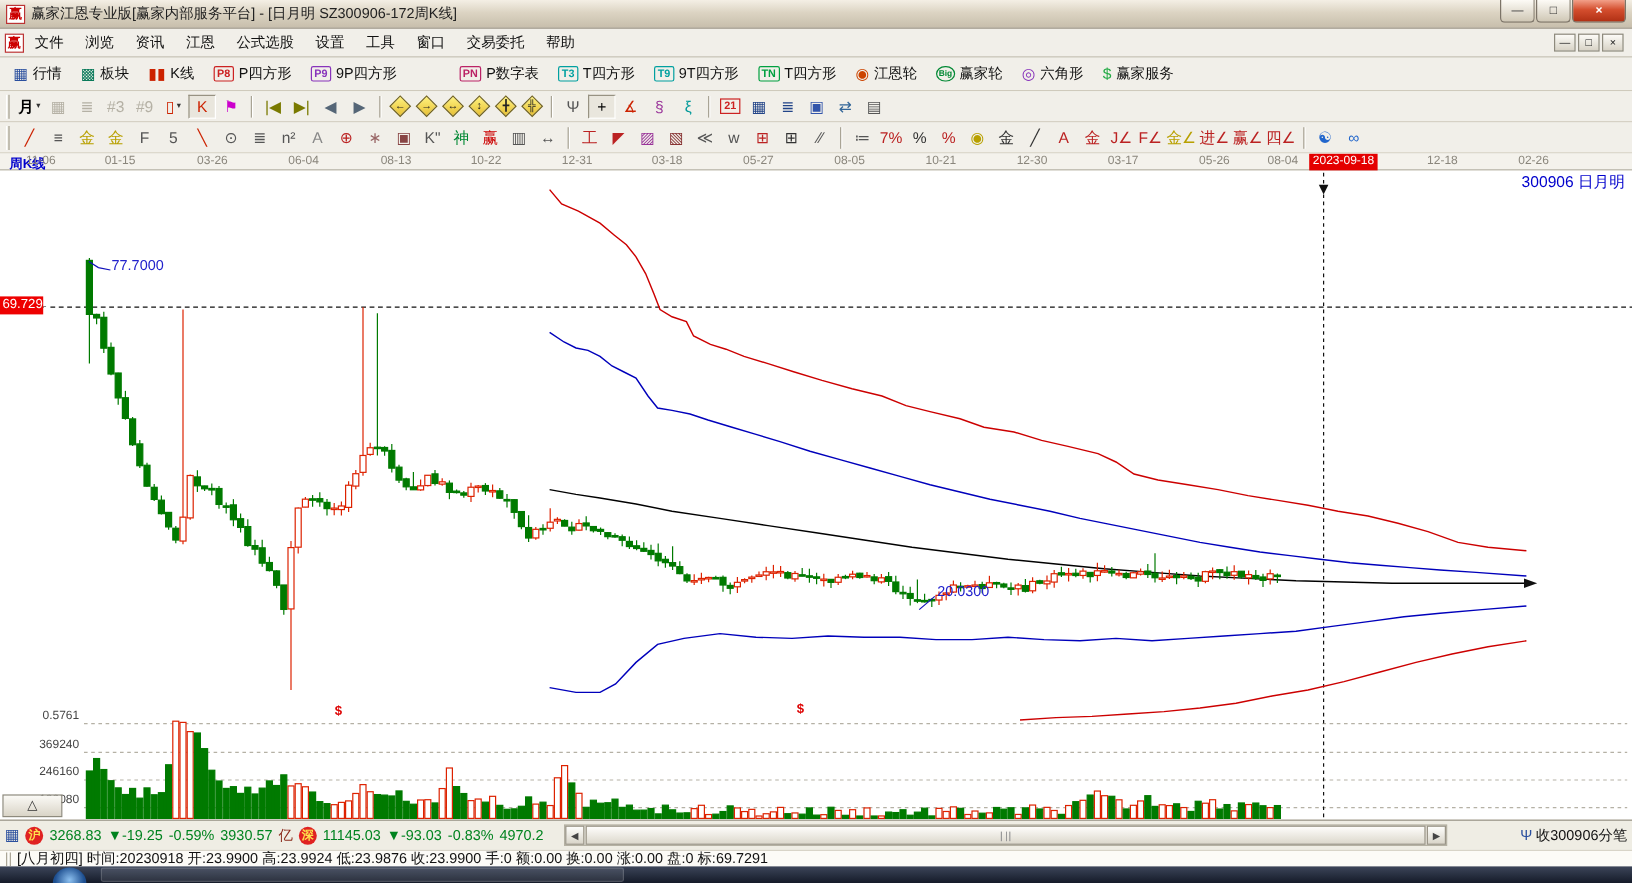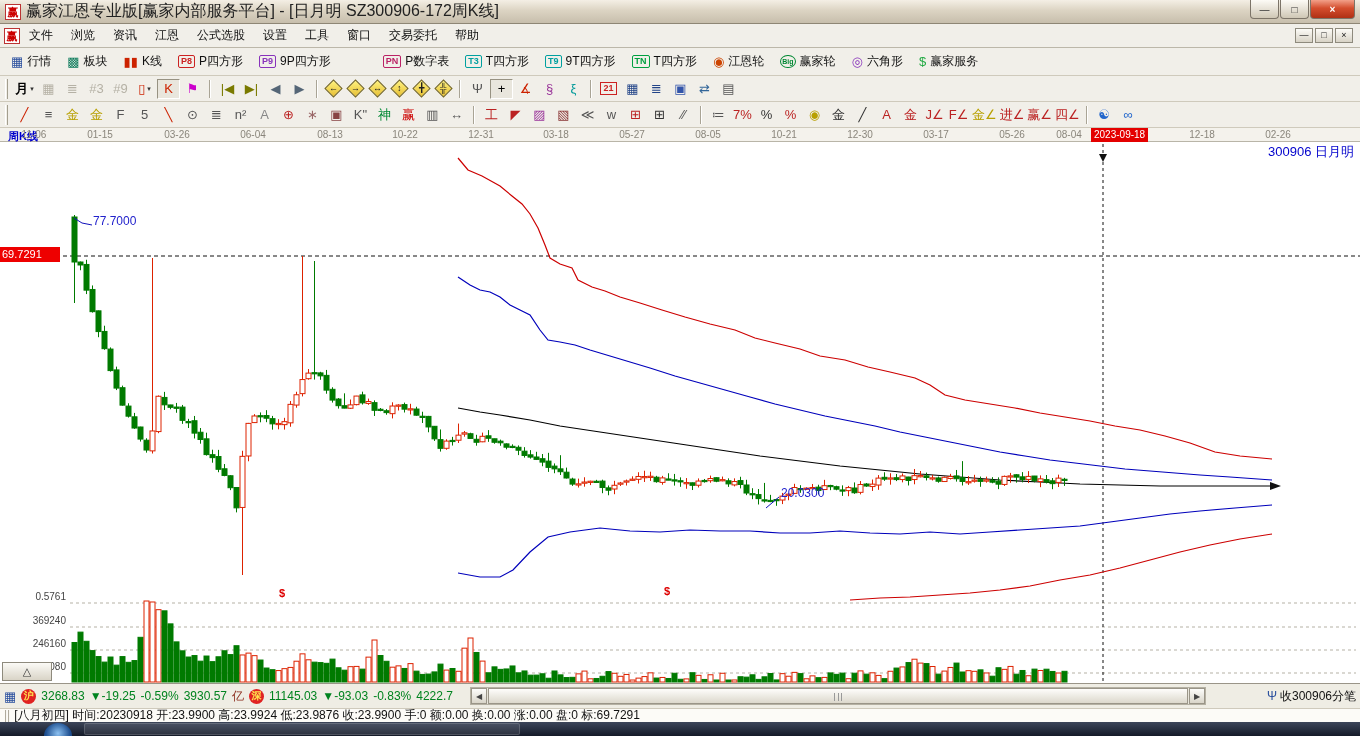--- a/index.html
+++ b/index.html
@@ -3,21 +3,21 @@
 <meta charset="utf-8">
 <style>
   *{margin:0;padding:0;box-sizing:border-box;}
   html,body{width:1360px;height:736px;overflow:hidden;}
   body{font-family:"Liberation Sans","DejaVu Sans",sans-serif;background:#d4d0c8;font-size:12px;-webkit-font-smoothing:antialiased;}
   #app{width:1360px;height:736px;display:flex;flex-direction:column;background:#f1efe9;}
 
   
   .titlebar{height:24px;background:linear-gradient(#f4efe5,#dcd4c3 45%,#c7beac);border-bottom:1px solid #8e8675;display:flex;align-items:center;padding:0 5px;gap:5px;}
   .app-ico{width:16px;height:16px;background:#fff;border:1px solid #b33;color:#c00;font-weight:bold;font-size:11px;line-height:14px;text-align:center;}
-  .title-text{font-size:16px;color:#222;}
+  .title-text{font-size:12px;color:#222;}
   .win-btns{margin-left:auto;display:flex;margin-top:-4px;}
   .win-btn{width:29px;height:19px;border:1px solid #7c7468;border-top:none;border-radius:0 0 4px 4px;background:linear-gradient(#fdfbf6,#cfc7b5);display:flex;align-items:center;justify-content:center;font-size:10px;color:#333;margin-left:1px;}
   .win-btn.close{width:45px;background:linear-gradient(#f2a089,#d44e2e 45%,#b03014);color:#fff;font-weight:bold;}
 
   
   .menubar{height:24px;background:#f1efe9;border-bottom:1px solid #bcb7a9;display:flex;align-items:center;padding:0 4px;}
   .menu-item{padding:3px 9px;color:#111;}
   .mdi-btns{margin-left:auto;display:flex;gap:2px;padding-right:3px;}
   .mdi-btn{width:18px;height:15px;background:linear-gradient(#fcfbf7,#d8d3c6);border:1px solid #8e8a7d;font-size:9px;line-height:13px;text-align:center;color:#222;}
 
@@ -43,21 +43,21 @@
   
   #chart-wrap{position:relative;height:555px;background:#fff;overflow:hidden;}
   #chart-svg{position:absolute;left:0;top:0;}
   .date-row{position:absolute;top:0;left:0;right:0;height:14px;background:#f4f2ec;border-bottom:1px solid #b9b5a8;font-size:10px;color:#8a867c;z-index:3;}
   .date-tick{position:absolute;top:1px;transform:translateX(-50%);}
   .period-label{position:absolute;left:8px;top:1px;color:#0000cc;font-size:11px;font-weight:bold;}
   .hl-date{position:absolute;top:0;height:14px;line-height:14px;background:#e40000;color:#fff;font-size:10px;padding:0 3px;}
   .ind-row{position:absolute;left:68px;top:15px;z-index:2;font-size:12px;}
   .ind-row span{margin-right:26px;}
   .stock-label{position:absolute;right:6px;top:15px;color:#0000cc;font-size:13px;z-index:2;}
-  .left-marker{position:absolute;left:0;width:60px;height:15px;background:#ee0000;color:#fff;font-size:11px;line-height:15px;padding-left:2px;z-index:2;}
+  .left-marker{position:absolute;left:0;width:36px;height:15px;background:#ee0000;color:#fff;font-size:11px;line-height:15px;padding-left:2px;z-index:2;}
   .high-callout,.low-callout{position:absolute;color:#2222cc;font-size:12px;z-index:2;}
   .dollar-mark{position:absolute;color:#dd0000;font-size:11px;font-weight:bold;z-index:2;}
   .scale-label{position:absolute;color:#444;font-size:10px;width:66px;text-align:right;z-index:2;}
   .expand-btn{position:absolute;left:2px;top:534px;width:50px;height:19px;background:linear-gradient(#fbfaf6,#d9d4c7);border:1px solid #8e8a7d;font-size:11px;color:#333;text-align:center;line-height:17px;z-index:4;}
 
   
   #status1{height:25px;background:#efede4;border-top:1px solid #9a9588;display:flex;align-items:center;font-size:12px;position:relative;padding-left:4px;gap:5px;}
   .s-ico{color:#2a4f9e;font-size:13px;}
   .idx-badge{width:15px;height:15px;border-radius:50%;background:#e02222;color:#ffe34d;font-size:10px;display:flex;align-items:center;justify-content:center;font-weight:bold;flex:none;}
   .grn{color:#00831f;}
@@ -955,21 +955,21 @@
       <span class="idx-badge">沪</span>
       <span class="grn">3268.83</span>
       <span class="grn">▼-19.25</span>
       <span class="grn">-0.59%</span>
       <span class="grn">3930.57</span>
         <span class="unit-red">亿</span>
       <span class="idx-badge">深</span>
       <span class="grn">11145.03</span>
       <span class="grn">▼-93.03</span>
       <span class="grn">-0.83%</span>
-      <span class="grn">4222.7</span>
+      <span class="grn">4970.2</span>
     </div>
     <div class="hscroll">
       <span class="hs-arrow" style="left:0;">◀</span>
       <span class="hs-thumb">
           <span class="hs-grip"></span>
         </span>
       <span class="hs-arrow" style="right:0;">▶</span>
     </div>
     <div class="feed">
       <span class="antenna">Ψ</span>

